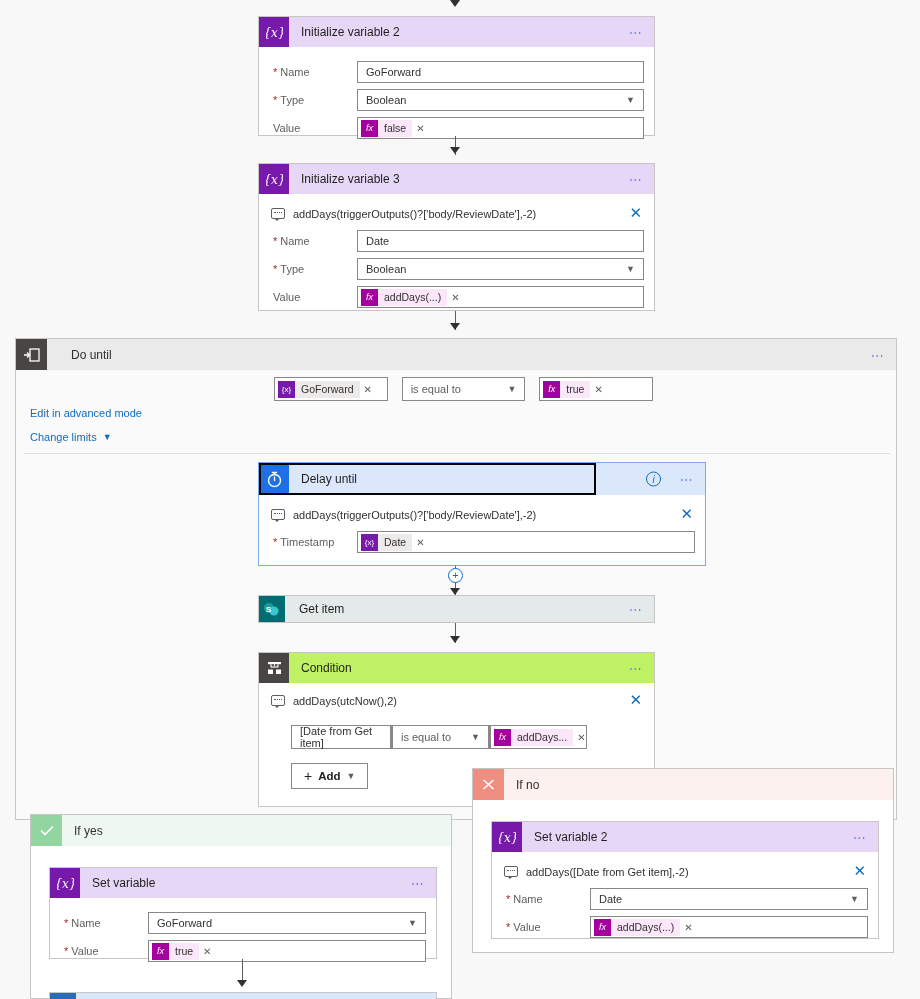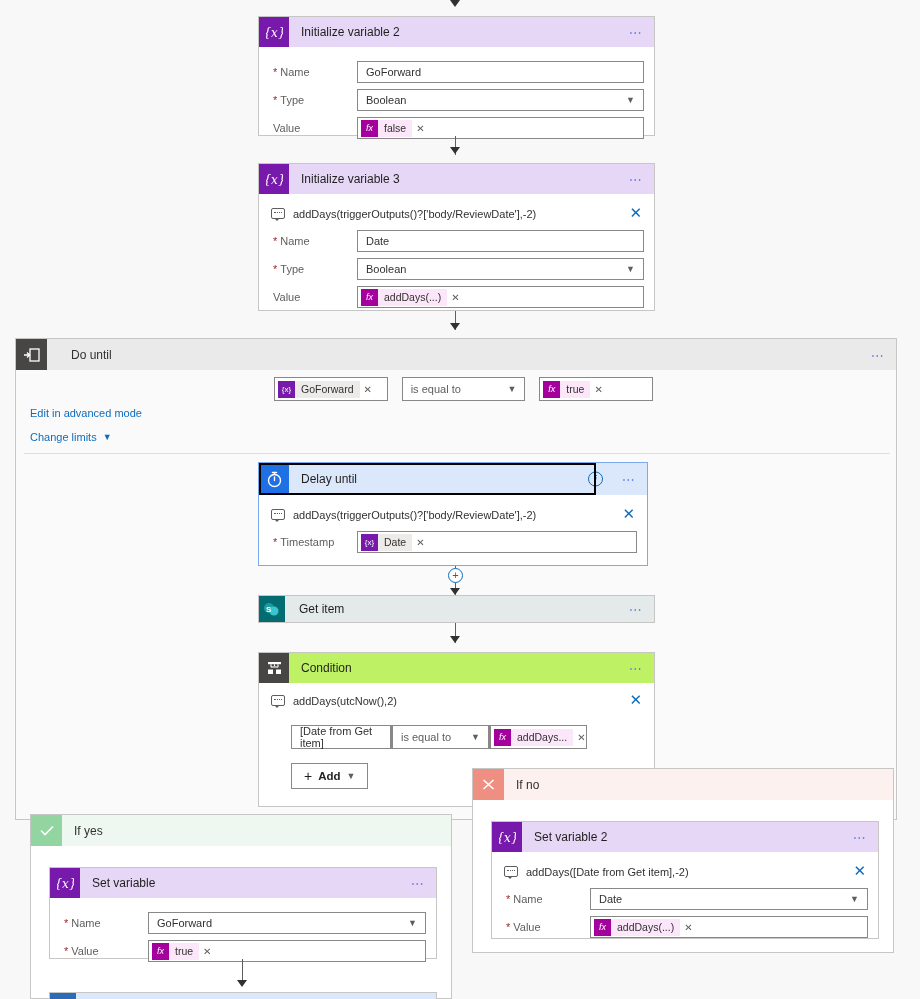--- a/index.html
+++ b/index.html
@@ -244,21 +244,21 @@
   </div>
 
   <div class="lnk" style="position:absolute;left:14px;top:68px;">Edit in advanced mode</div>
   <div style="position:absolute;left:14px;top:92px;display:flex;align-items:center;gap:6px;">
     <span class="lnk">Change limits</span>
     <span class="chev" style="color:#0f6cbd;">▼</span>
   </div>
   <div style="position:absolute;left:8px;top:114px;width:866px;height:1px;background:#e1dfdd;"></div>
 </div>
 
-<div class="card" style="left:258px;top:462px;width:390px;height:104px;border-color:#7aa9ef;">
+<div class="card" style="left:258px;top:462px;width:448px;height:104px;border-color:#7aa9ef;">
   <div style="position:absolute;left:0;top:0;width:337px;height:32px;border:2px solid #000;z-index:3;pointer-events:none;"></div>
   <div class="card-hd hd-delay" style="height:32px;">
     <div class="ico" style="height:32px;">
       <svg width="17" height="17" viewBox="0 0 17 17">
         <circle cx="8.5" cy="9.5" r="6" fill="none" stroke="#fff" stroke-width="1.4"></circle>
         <path d="M8.5 9.5 V6" stroke="#fff" stroke-width="1.4" stroke-linecap="round"></path>
         <path d="M6.5 1.5 h4" stroke="#fff" stroke-width="1.5" stroke-linecap="round"></path>
         <path d="M8.5 1.5 v2" stroke="#fff" stroke-width="1.5"></path>
       </svg>
     </div>

